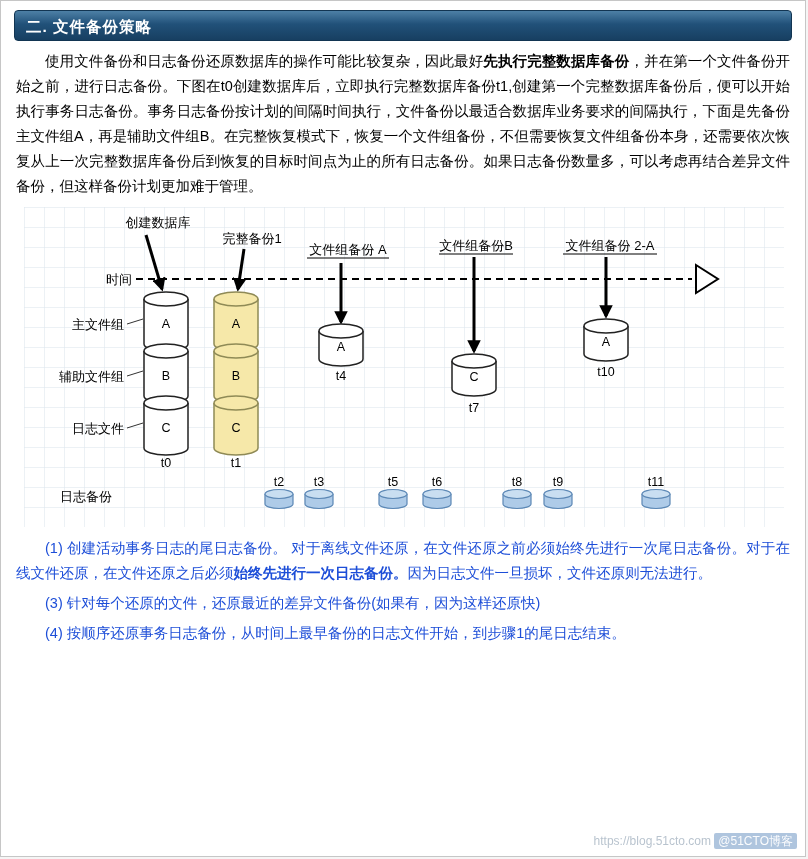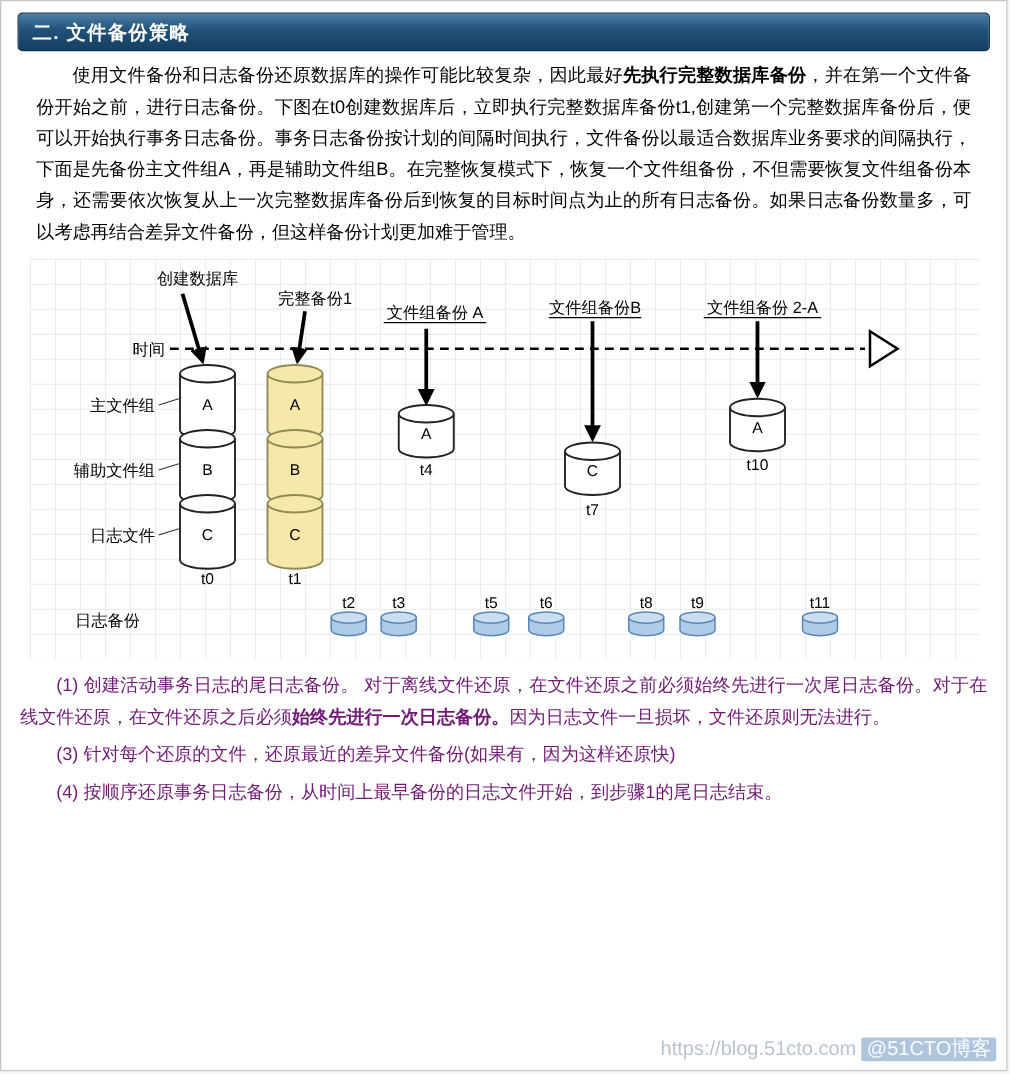--- a/index.html
+++ b/index.html
@@ -1,34 +1,34 @@
 <!DOCTYPE html>
 <html><head>
 <meta charset="utf-8">
 <style>
   html,body{margin:0;padding:0;}
   body{width:808px;height:859px;background:#f5f5f5;font-family:"Liberation Sans","DejaVu Sans",sans-serif;}
   .page{width:806px;height:857px;background:#fff;border:1px solid #c6c6c6;position:relative;overflow:hidden;padding:9px 13px;box-sizing:border-box;}
   .section-header{height:31px;line-height:31px;background:linear-gradient(180deg,#4d80a6 0%,#215179 45%,#173f61 100%);border:1px solid #123552;border-radius:4px;color:#fff;font-size:15.5px;font-weight:bold;padding:0 11px;letter-spacing:1px;box-sizing:border-box;}
-  .para{font-size:14.5px;line-height:25px;color:#000;text-indent:2em;margin:8px 15px 0;text-align:justify;}
-  .step{font-size:14.5px;line-height:25px;color:#701a75;text-indent:2em;margin:5px 2px 0;text-align:justify;}
+  .para{font-size:14.5px;line-height:25px;color:#000;text-indent:2em;margin:8px 2px 0;text-align:justify;}
+  .step{font-size:14.5px;line-height:25px;color:#1d4ed8;text-indent:2em;margin:5px 2px 0;text-align:justify;}
   .diagram-wrap{margin:8px 0 0 10px;}
   svg text{font-family:"Liberation Sans","DejaVu Sans",sans-serif;}
   .dlabel{font-size:13px;fill:#000;}
   .tlabel{font-size:12.5px;fill:#000;}
   .clabel{font-size:12.5px;fill:#000;}
   .barrow{stroke:#000;stroke-width:3;marker-end:url(#arrow);}
   .cw{fill:#fff;stroke:#222;stroke-width:1.5;}
   .cy{fill:#f6e8a9;stroke:#8f8a56;stroke-width:1.5;}
   .cb{fill:#aecbe8;stroke:#5b87b5;stroke-width:1.2;}
   .cbt{fill:#c9def1;stroke:#5b87b5;stroke-width:1.2;}
   .callout{stroke:#333;stroke-width:1;}
   .underl{stroke:#000;stroke-width:1;}
   .timeline{stroke:#000;stroke-width:2;stroke-dasharray:7 5;}
-  .watermark{position:absolute;right:8px;bottom:6px;font-size:16px;}
+  .watermark{position:absolute;right:8px;bottom:6px;font-size:12px;}
   .watermark .url{color:rgba(160,175,190,0.75);}
   .watermark .handle{color:rgba(255,255,255,0.95);background:rgba(110,150,195,0.55);padding:1px 4px;border-radius:2px;}
 </style>
 </head>
 <body>
 
 <div class="page">
 
   <div class="section-header">二. 文件备份策略</div>
 

